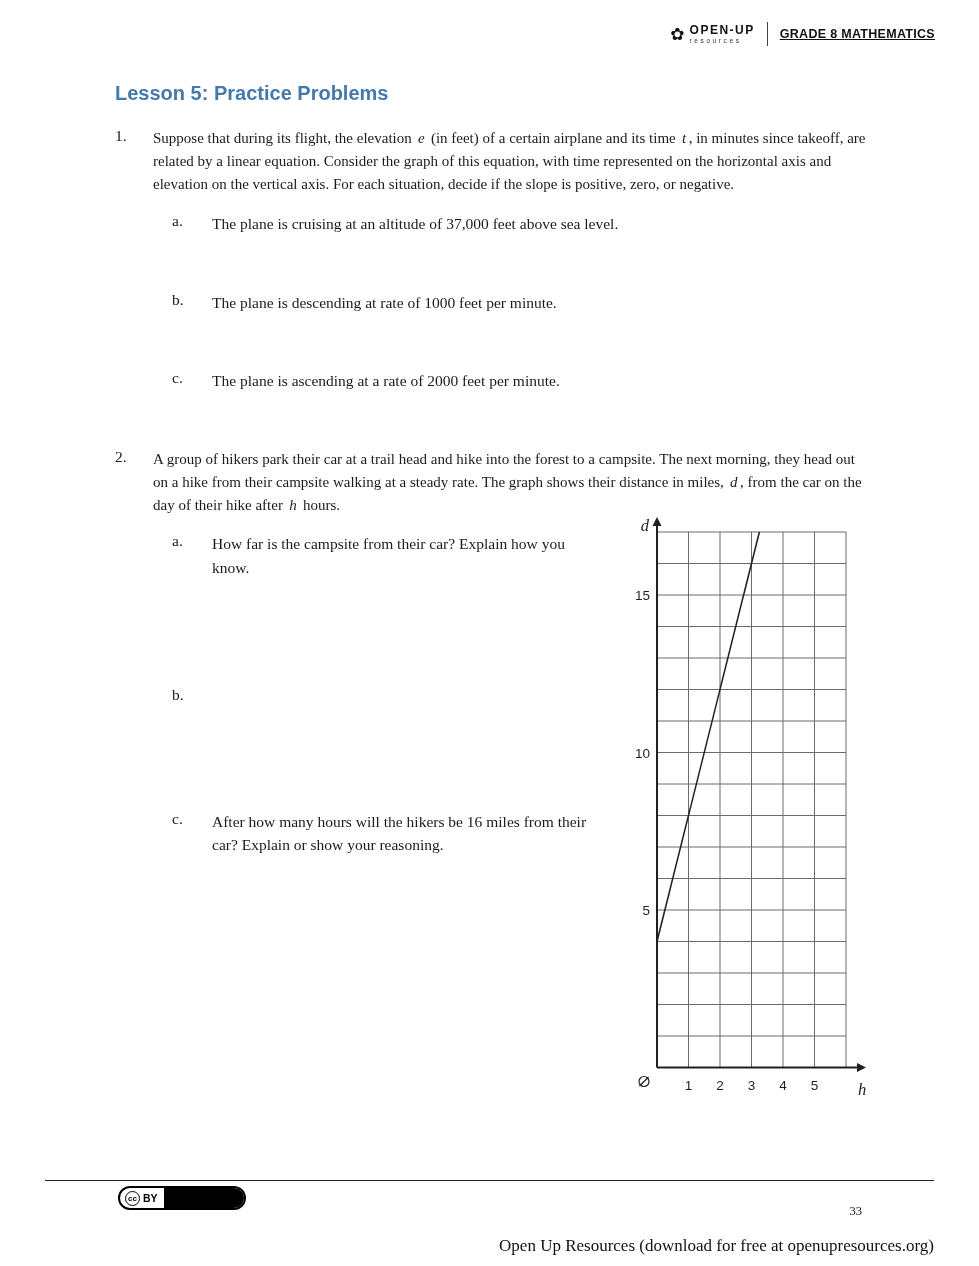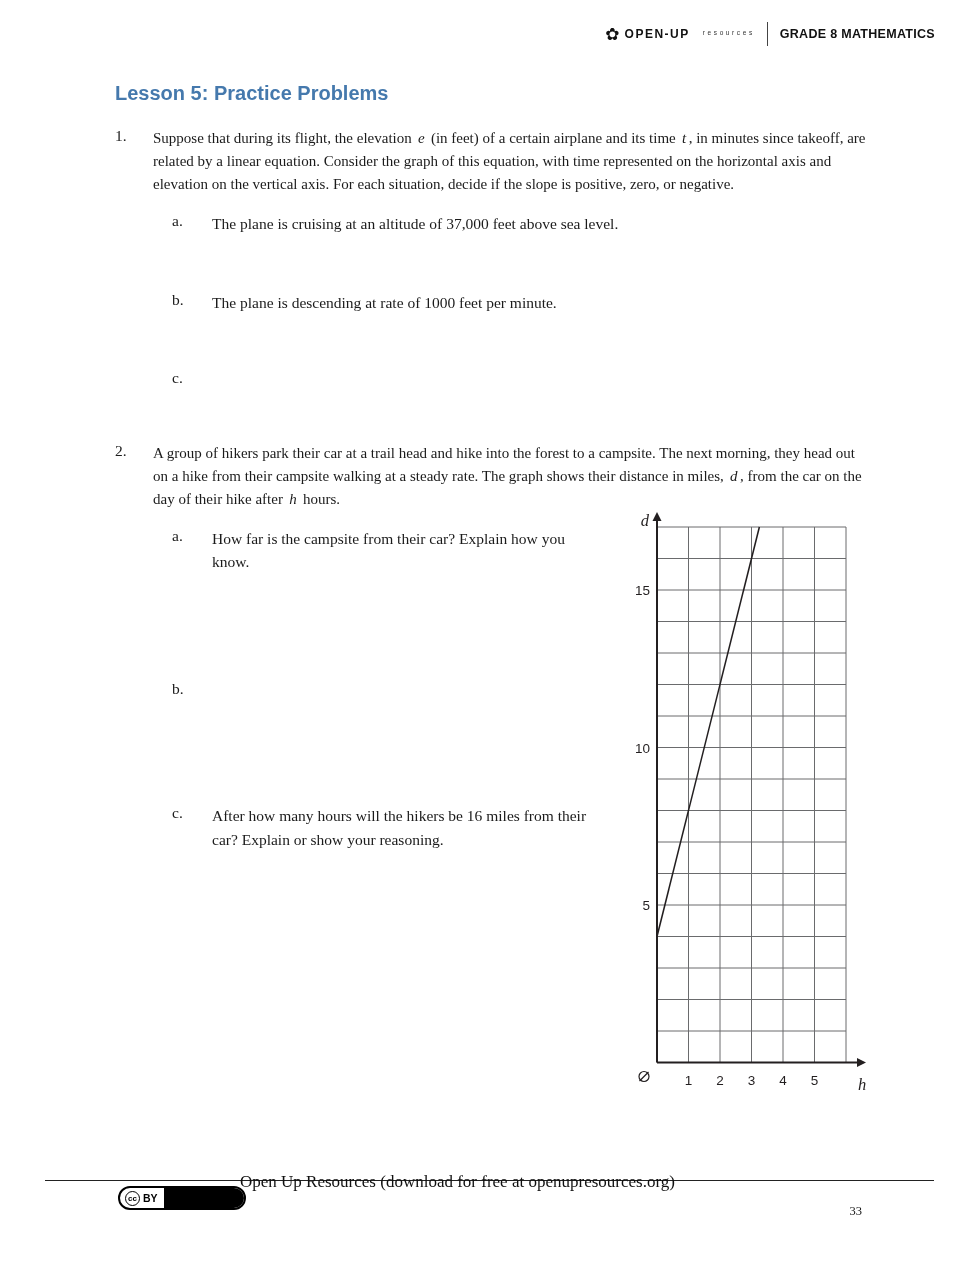--- a/index.html
+++ b/index.html
@@ -10,25 +10,25 @@
   }
 
   
   .top-header{
     position:absolute;top:22px;right:44px;
     display:flex;align-items:center;gap:12px;
     font-family:"Liberation Sans",sans-serif;
   }
   .logo{display:flex;align-items:center;gap:5px;}
   .logo-icon{font-size:17px;line-height:1;color:#111;}
-  .logo-text{display:flex;flex-direction:row;line-height:1;gap:13px;}
+  .logo-text{display:flex;flex-direction:column;line-height:1;}
   .logo-name{font-weight:bold;font-size:12px;letter-spacing:1.5px;color:#111;}
   .logo-sub{font-size:6.5px;letter-spacing:2.6px;color:#333;margin-top:2px;}
   .header-divider{width:1px;height:24px;background:#444;}
-  .course-label{font-weight:bold;font-size:12.5px;color:#111;letter-spacing:0.3px;}
+  .course-label{font-weight:bold;font-size:12.5px;color:#111;letter-spacing:0.3px;text-decoration:underline;}
 
   
   .content{position:absolute;left:115px;top:82px;width:752px;}
   .title{
     font-family:"Liberation Sans",sans-serif;color:#4579ad;
     font-size:20px;font-weight:bold;margin:0 0 22px 0;
   }
   .prow{display:flex;}
   .pnum{flex:0 0 38px;font-size:15.5px;}
   .ptext{margin:0;font-size:15px;line-height:1.52;}
@@ -59,21 +59,21 @@
     font-family:"Liberation Sans",sans-serif;
   }
   .cc-circle{
     width:15px;height:15px;border:1.5px solid #000;border-radius:50%;
     font-size:8px;font-weight:bold;display:flex;align-items:center;justify-content:center;
     margin:0 3px 0 5px;box-sizing:border-box;color:#000;
   }
   .cc-by{font-weight:bold;font-size:10.5px;margin-right:6px;color:#000;}
   .cc-black{flex:1;background:#000;height:100%;}
   .footer-main{
-    position:absolute;left:240px;right:45px;top:1172px;text-align:left;
+    position:absolute;left:240px;right:45px;top:1236px;text-align:right;
     font-size:17px;color:#111;
   }
   .footer-sub{position:absolute;left:118px;top:1214px;font-size:12.5px;color:#111;}
   .page-number{position:absolute;right:117px;top:1204px;font-size:12.5px;color:#111;}
 </style>
 </head>
 <body>
 
 <div class="page">
 
@@ -101,20 +101,21 @@
         <div class="subitem">
           <span class="slabel">a.</span>
           <p class="stext">The plane is cruising at an altitude of 37,000 feet above sea level.</p>
         </div>
         <div class="subitem">
           <span class="slabel">b.</span>
           <p class="stext">The plane is descending at rate of 1000 feet per minute.</p>
         </div>
         <div class="subitem">
           <span class="slabel">c.</span>
+          <p class="stext">The plane is ascending at a rate of 2000 feet per minute.</p>
         </div>
       </div>
     </section>
 
     <section>
       <div class="prow">
         <span class="pnum">2.</span>
         <p class="ptext">A group of hikers park their car at a trail head and hike into the forest to a campsite. The next morning, they head out on a hike from their campsite walking at a steady rate. The graph shows their distance in miles, <i class="mvar">d</i>, from the car on the day of their hike after <i class="mvar">h</i> hours.</p>
       </div>
       <div class="p2-row">

